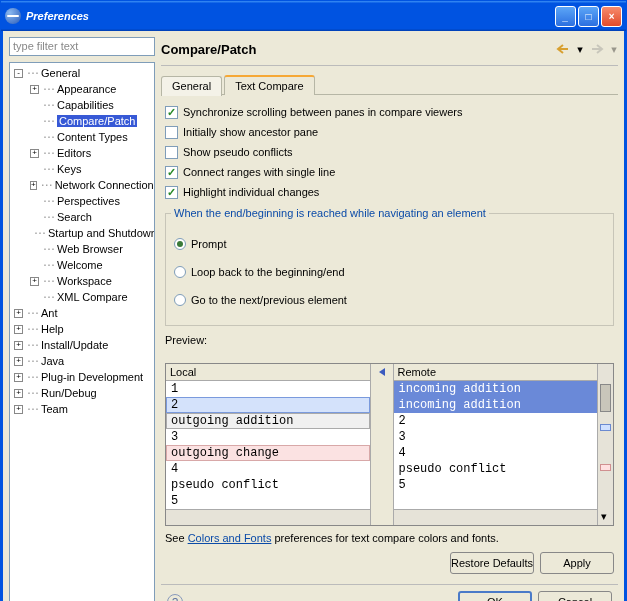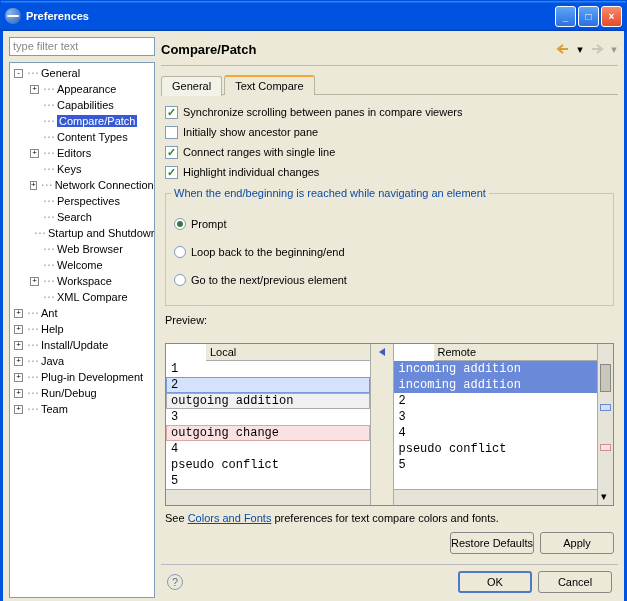--- a/index.html
+++ b/index.html
@@ -1,18 +1,18 @@
 <!DOCTYPE html>
 <html><head>
 <meta charset="utf-8">
 <style>
   * { box-sizing: border-box; margin: 0; padding: 0; }
   body { font-family: Tahoma, sans-serif; font-size: 11px; background: #fff; color: #000; }
   .window { width: 627px; height: 601px; border: 1px solid #0053e1; background: #ece9d8; display: flex; flex-direction: column; }
-  .titlebar { height: 30px; background: linear-gradient(to bottom, #3b8ff5 0%, #0053e1 8%, #0053e1 92%, #003db0 100%); display: flex; align-items: center; padding: 8px 4px; color: #fff; font-weight: bold; }
+  .titlebar { height: 30px; background: linear-gradient(to bottom, #3b8ff5 0%, #0053e1 8%, #0053e1 92%, #003db0 100%); display: flex; align-items: center; padding: 8px 4px; color: #fff; font-weight: bold; font-style: italic; }
   .titlebar-icon { width: 16px; height: 16px; margin-right: 5px; background: radial-gradient(circle at 30% 30%, #8ab8f0, #2a5bb8); border-radius: 50%; position: relative; }
   .titlebar-icon::after { content: ''; position: absolute; left: 2px; right: 2px; top: 7px; height: 2px; background: #fff; border-radius: 1px; }
   .titlebar-spacer { flex: 1; }
   .winbtn { width: 21px; height: 21px; margin-left: 2px; border: 1px solid #fff; border-radius: 3px; display: flex; align-items: center; justify-content: center; color: #fff; font-size: 10px; font-weight: bold; }
   .winbtn.min, .winbtn.max { background: linear-gradient(to bottom, #5ca6f7, #2c6fe0); }
   .winbtn.close { background: linear-gradient(to bottom, #f78b6c, #e14b2c); }
   .client { flex: 1; display: flex; border: 2px solid #0053e1; border-top: none; background: #ece9d8; padding: 6px; gap: 6px; }
   .leftpane { width: 146px; display: flex; flex-direction: column; }
   .filter { border: 1px solid #7f9db9; background: #fff; padding: 2px 3px; height: 19px; color: #888; }
   .tree { flex: 1; border: 1px solid #7f9db9; background: #fff; margin-top: 6px; overflow: auto; padding: 2px 0; }
@@ -35,21 +35,21 @@
   .chk { width: 13px; height: 13px; border: 1px solid #7f9db9; background: #fff; margin-right: 5px; display: inline-flex; align-items: center; justify-content: center; }
   .chk.checked::after { content: '✓'; color: #2a8a2a; font-size: 11px; font-weight: bold; line-height: 1; }
   .fieldset { border: 1px solid #c7c5b8; padding: 6px 8px; margin-top: 4px; }
   .fieldset-legend { color: #0b4ba8; font-size: 11px; background: #ece9d8; padding: 0 3px; margin-left: -3px; }
   .radio-row { display: flex; align-items: center; height: 18px; margin: 10px 0; }
   .radio { width: 12px; height: 12px; border: 1px solid #7f9db9; border-radius: 50%; background: #fff; margin-right: 5px; display: inline-flex; align-items: center; justify-content: center; }
   .radio.checked::after { content: ''; width: 6px; height: 6px; background: #3a7a3a; border-radius: 50%; }
   .preview-label { margin-top: 8px; margin-bottom: 17px; }
   .preview-box { border: 1px solid #888; background: #fff; flex: 1; display: flex; }
   .preview-col { flex: 1; display: flex; flex-direction: column; }
-  .preview-header { background: #ece9d8; border-bottom: 1px solid #aaa; padding: 2px 4px; display: flex; align-items: center; margin-left: 40px; }
+  .preview-header { background: #ece9d8; border-bottom: 1px solid #aaa; padding: 2px 4px; display: flex; align-items: center; }
   .preview-lines { flex: 1; font-family: "Courier New", monospace; font-size: 12px; overflow: hidden; position: relative; }
   .pline { height: 16px; padding: 0 4px; border: 1px solid transparent; white-space: pre; }
   .pline.sel { background: #6a89d8; color: #fff; }
   .pline.incoming { background: #d4e2fb; border: 1px solid #7a9add; }
   .pline.outgoing { background: #f0f0f0; border: 1px solid #aaa; }
   .pline.outchange { background: #fbe2e2; border: 1px solid #d8a8a8; }
   .pline.inchange { background: #fbe2e2; border: 1px solid #d8a8a8; }
   .mid-gutter { width: 24px; background: #ece9d8; border-left: 1px solid #aaa; border-right: 1px solid #aaa; position: relative; }
   .mid-arrow { position: absolute; top: 1px; left: 4px; }
   .right-scroll { width: 16px; background: #e6e3d8; border-left: 1px solid #aaa; position: relative; }
@@ -221,20 +221,24 @@
         <div id="checks">
             <div class="chk-row">
               <span class="chk checked"></span>
               <span>Synchronize scrolling between panes in compare viewers</span>
             </div>
             <div class="chk-row">
               <span class="chk"></span>
               <span>Initially show ancestor pane</span>
             </div>
             <div class="chk-row">
+              <span class="chk"></span>
+              <span>Show pseudo conflicts</span>
+            </div>
+            <div class="chk-row">
               <span class="chk checked"></span>
               <span>Connect ranges with single line</span>
             </div>
             <div class="chk-row">
               <span class="chk checked"></span>
               <span>Highlight individual changes</span>
             </div>
           </div>
         <fieldset class="fieldset">
           <legend class="fieldset-legend">When the end/beginning is reached while navigating an element</legend>

